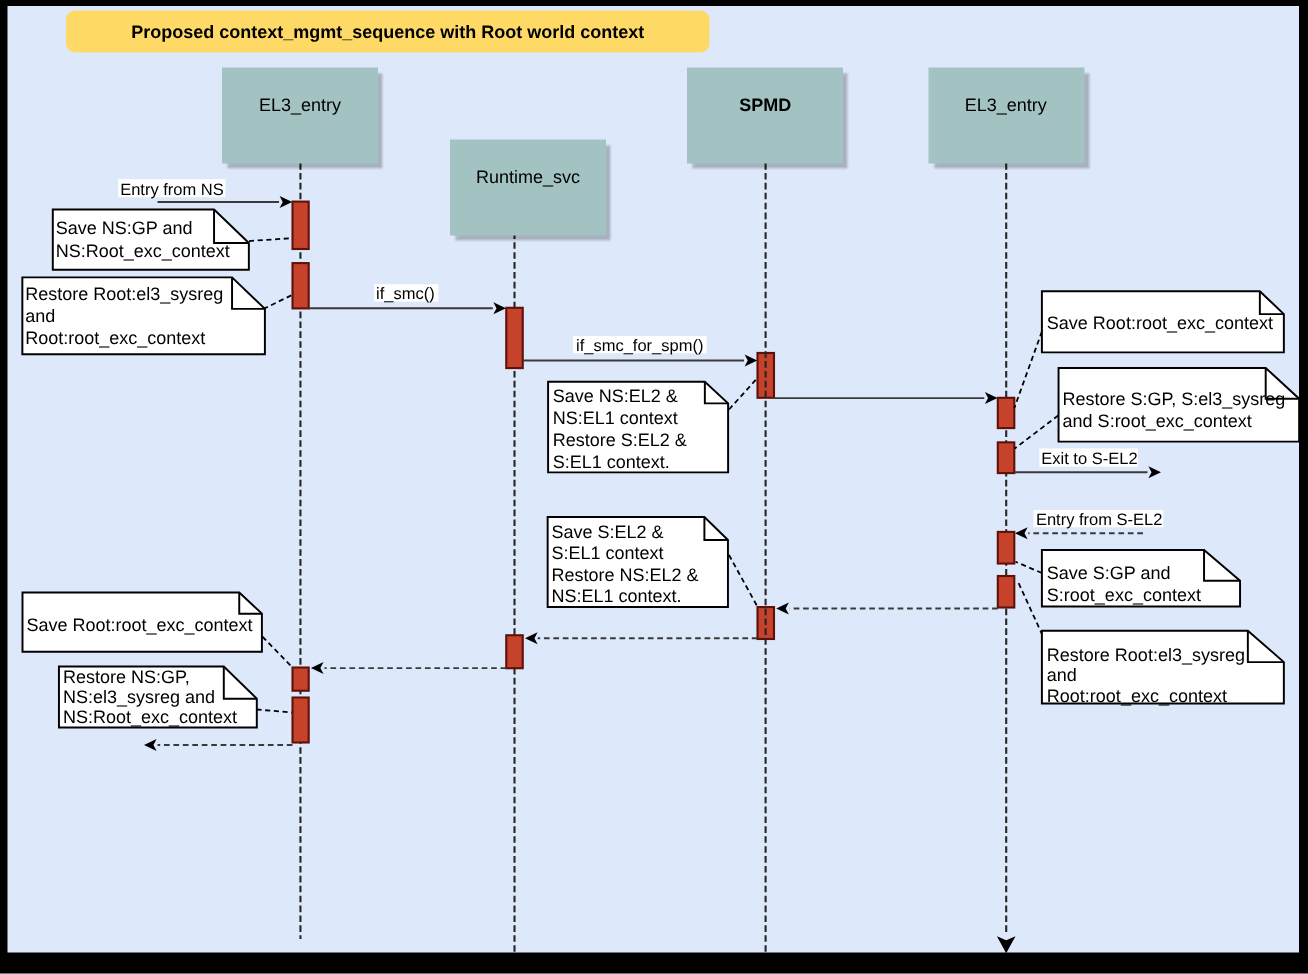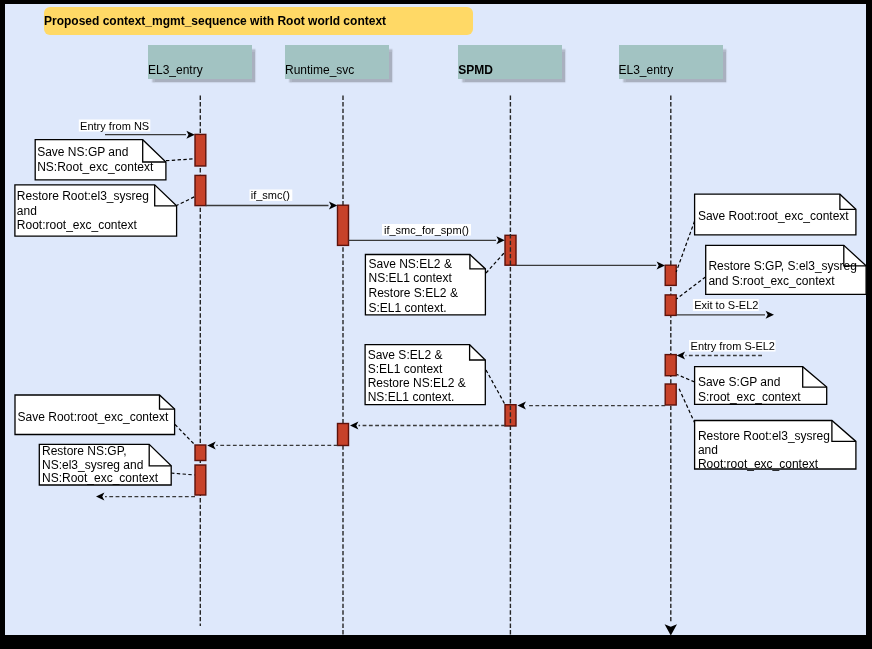--- a/index.html
+++ b/index.html
@@ -1,24 +1,24 @@
 <!DOCTYPE html>
 <html><head>
 <meta charset="utf-8">
 <style>
   html,body{margin:0;padding:0;}
   body{width:872px;height:649px;background:#000;position:relative;overflow:hidden;
        font-family:"Liberation Sans",sans-serif;}
   #canvas{position:absolute;left:5px;top:4px;width:861px;height:631px;background:#dee8fb;}
   #title{position:absolute;left:44px;top:7px;width:429px;height:28px;background:#ffd966;
-         border-radius:6px;font-size:12px;font-weight:bold;color:#000;
+         border-radius:6px;font-size:12px;font-weight:bold;color:#000;text-align:center;
          line-height:28px;}
-  .hdr{position:absolute;top:45px;width:104px;height:34px;background:#a2c3c2;
+  .hdr{position:absolute;top:45px;width:104px;height:64px;background:#a2c3c2;
        box-shadow:3.5px 3.5px 1.5px rgba(0,0,0,0.24);font-size:12px;color:#000;
-       line-height:50px;}
+       text-align:center;line-height:50px;}
   svg{position:absolute;left:0;top:0;}
 </style>
 </head>
 <body>
 <div id="canvas"></div>
 <svg width="872" height="649" viewBox="0 0 872 649">
   <g id="lifelines" stroke="#262626" stroke-width="1.4" stroke-dasharray="4.4,2.2" fill="none">
     <line x1="200.3" y1="95.5" x2="200.3" y2="626"></line>
     <line x1="343" y1="95.5" x2="343" y2="635"></line>
     <line x1="670.8" y1="95.5" x2="670.8" y2="622"></line>
@@ -134,15 +134,15 @@
     <text x="367.7" y="387.1">Restore NS:EL2 &amp;</text>
     <text x="367.7" y="401.3">NS:EL1 context.</text>
     <text x="17.6" y="420.5">Save Root:root_exc_context</text>
     <text x="42" y="455">Restore NS:GP,</text>
     <text x="42" y="468.7">NS:el3_sysreg and</text>
     <text x="42" y="482.3">NS:Root_exc_context</text>
   </g>
 </svg>
 <div id="title">Proposed context_mgmt_sequence with Root world context</div>
 <div class="hdr" style="left:148px;">EL3_entry</div>
-<div class="hdr" style="left:285px;">Runtime_svc</div>
+<div class="hdr" style="left:300px;margin-top:48px;">Runtime_svc</div>
 <div class="hdr" style="left:458.2px;font-weight:bold;">SPMD</div>
 <div class="hdr" style="left:618.5px;">EL3_entry</div>
 
 </body></html>

